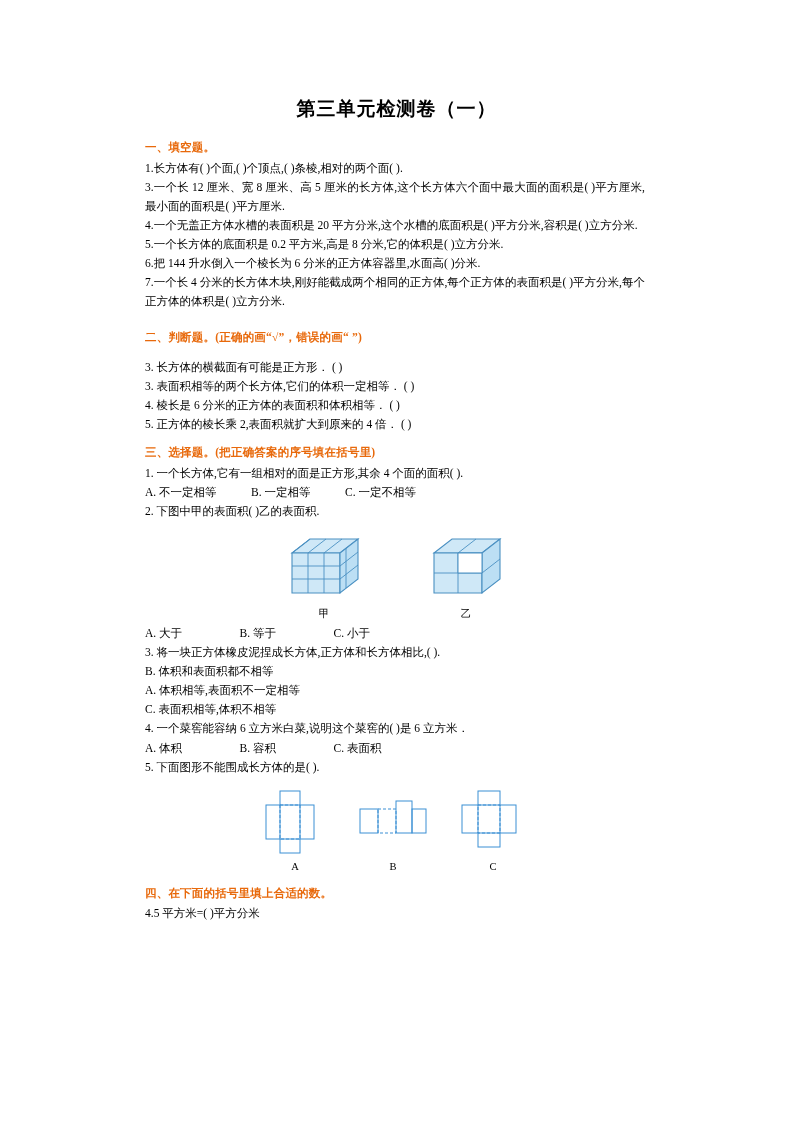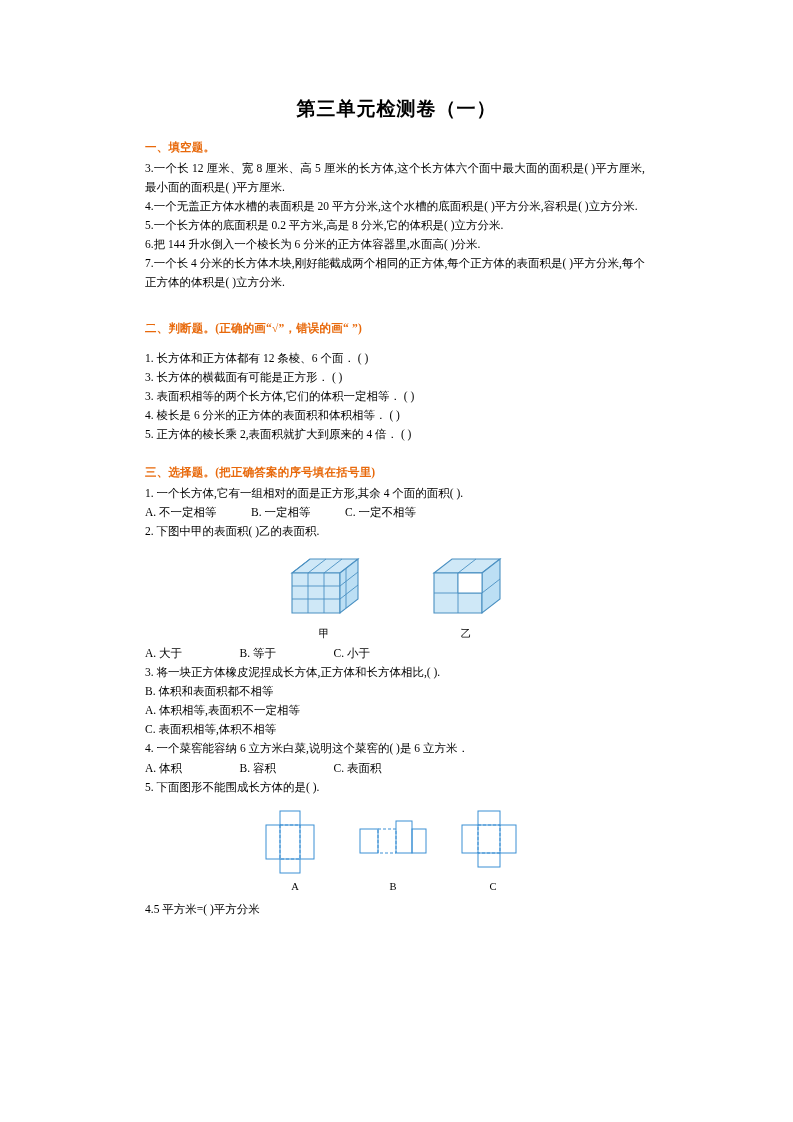--- a/index.html
+++ b/index.html
@@ -33,21 +33,21 @@
   }
   .content {
     padding: 0 148px 0 145px;
     font-size: 11.5px;
     line-height: 1.62;
   }
   .section-head {
     color: #e8690b;
     font-weight: bold;
     font-size: 11.5px;
-    margin-top: 14px;
+    margin-top: 4px;
     margin-bottom: 2px;
     letter-spacing: 0.2px;
   }
   .q {
     margin: 0;
     padding: 0;
     font-size: 11.5px;
     line-height: 1.66;
     text-align: justify;
   }
@@ -90,31 +90,31 @@
 </head>
 <body>
 
 <div class="page">
 
   <div class="doc-title">第三单元检测卷（一）</div>
 
   <div class="content">
 
     <div class="section-head">一、填空题。</div>
+    <div class="q">1.长方体有(      )个面,(      )个顶点,(      )条棱,相对的两个面(      ).</div>
     <div class="q">3.一个长 12 厘米、宽 8 厘米、高 5 厘米的长方体,这个长方体六个面中最大面的面积是(      )平方厘米,最小面的面积是(      )平方厘米.</div>
     <div class="q">4.一个无盖正方体水槽的表面积是 20 平方分米,这个水槽的底面积是(      )平方分米,容积是(      )立方分米.</div>
     <div class="q">5.一个长方体的底面积是 0.2 平方米,高是 8 分米,它的体积是(      )立方分米.</div>
     <div class="q">6.把 144 升水倒入一个棱长为 6 分米的正方体容器里,水面高(      )分米.</div>
     <div class="q">7.一个长 4 分米的长方体木块,刚好能截成两个相同的正方体,每个正方体的表面积是(      )平方分米,每个正方体的体积是(      )立方分米.</div>
 
     <div class="spacer-lg"></div>
 
     <div class="section-head">二、判断题。(正确的画“√”，错误的画“  ”)</div>
     <div class="spacer-md"></div>
-    <div class="q">1. 长方体和正方体都有 12 条棱、6 个面．        (       )</div>
     <div class="q">3. 长方体的横截面有可能是正方形．              (       )</div>
     <div class="q">3. 表面积相等的两个长方体,它们的体积一定相等．        (       )</div>
     <div class="q">4. 棱长是 6 分米的正方体的表面积和体积相等．     (       )</div>
     <div class="q">5. 正方体的棱长乘 2,表面积就扩大到原来的 4 倍．        (       )</div>
 
     <div class="spacer-sm"></div>
 
     <div class="section-head">三、选择题。(把正确答案的序号填在括号里)</div>
     <div class="q">1. 一个长方体,它有一组相对的面是正方形,其余 4 个面的面积(       ).</div>
     <div class="opts">A. 不一定相等            B. 一定相等            C. 一定不相等</div>
@@ -201,16 +201,17 @@
           <rect x="20" y="20" width="22" height="28" fill="none" stroke="#3b8fd4" stroke-width="1" stroke-dasharray="3,2"></rect>
           <rect x="42" y="20" width="16" height="28" fill="none" stroke="#3b8fd4" stroke-width="1"></rect>
           <rect x="20" y="48" width="22" height="14" fill="none" stroke="#3b8fd4" stroke-width="1"></rect>
         </svg>
         <div class="net-caption">C</div>
       </div>
     </div>
 
     <div class="spacer-sm"></div>
 
+    <div class="section-head">四、在下面的括号里填上合适的数。</div>
     <div class="q">4.5 平方米=(        )平方分米</div>
 
   </div>
 </div>
 
 </body></html>

